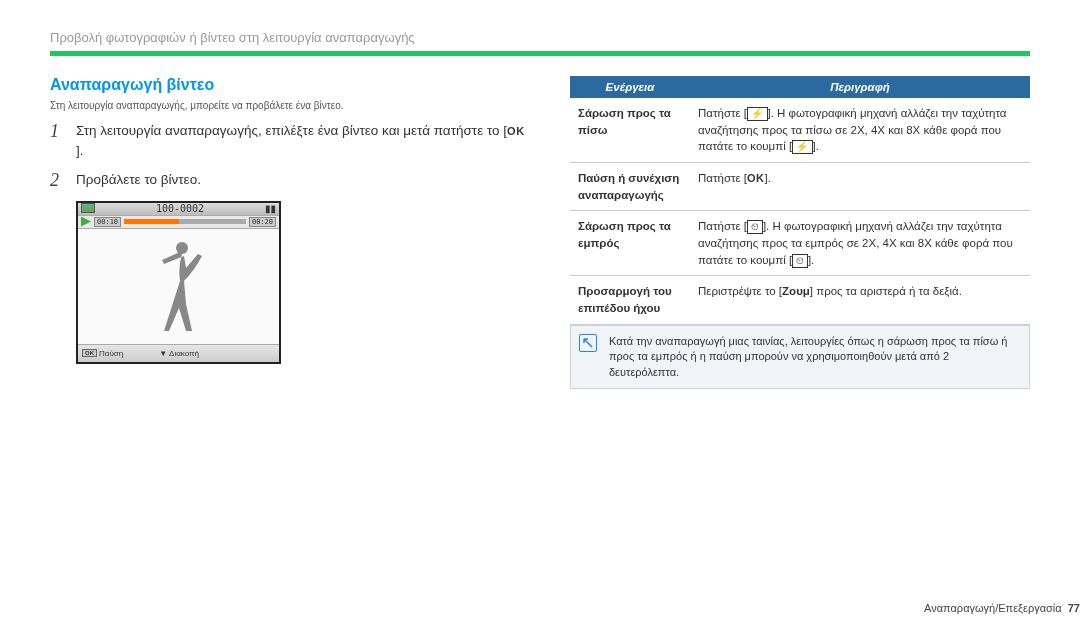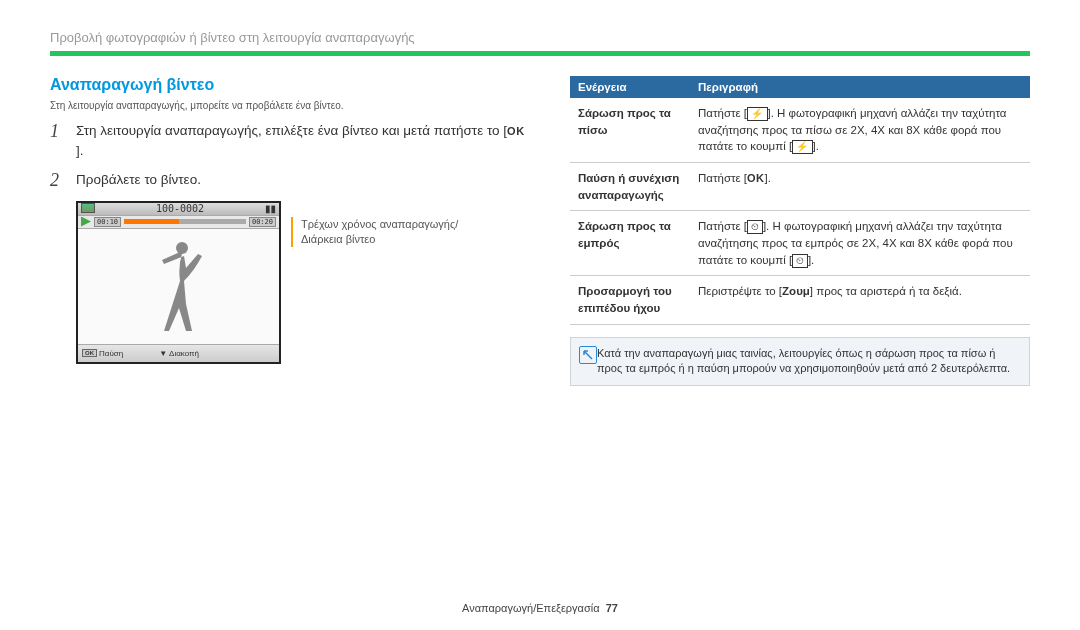--- a/index.html
+++ b/index.html
@@ -160,69 +160,69 @@
     padding-top: 16px;
   }
   table.actions {
     width: 100%;
     border-collapse: collapse;
     font-size: 11.5px;
   }
   table.actions th {
     background: #2a6aa0;
     color: #fff;
-    text-align: left;
+    text-align: center;
     padding: 5px 8px;
     font-weight: bold;
+    font-style: italic;
   }
   table.actions td {
     border-bottom: 1px solid #ccc;
     padding: 7px 8px;
     vertical-align: top;
     line-height: 1.45;
   }
   .row-label {
     font-weight: bold;
     width: 120px;
   }
   .icon-square {
     display: inline-block;
     border: 1px solid #333;
     padding: 0 3px;
     line-height: 12px;
     font-size: 10px;
     vertical-align: middle;
   }
   .note-box {
-    margin-top: 12px;
     border: 1px solid #cfd4da;
     background: #f0f3f7;
     display: flex;
     align-items: flex-start;
     padding: 8px;
-    gap: 0;
+    gap: 12px;
     font-size: 11px;
     line-height: 1.4;
   }
   .note-icon {
     width: 18px; height: 18px;
     border: 1px solid #2a88d8;
     color: #2a88d8;
     display: flex;
     align-items: center;
     justify-content: center;
     flex-shrink: 0;
     border-radius: 2px;
   }
   .footer {
     position: absolute;
     bottom: 16px;
     left: 0;
     right: 0;
-    text-align: center;
+    text-align: right;
     font-size: 11px;
     color: #444;
   }
   .thumb-icon {
     width: 14px; height: 10px;
     background: linear-gradient(#5b8, #795);
     border: 1px solid #555;
     display: inline-block;
   }
 </style>
@@ -275,26 +275,20 @@
           <span class="btn-icon">
             <span class="ok-mini">OK</span>
             <span>Παύση</span>
           </span>
           <span class="btn-icon" style="margin-left:28px">
             <span>▼</span>
             <span>Διακοπή</span>
           </span>
         </div>
       </div>
-      <div class="annotation">
-        <div class="pointer">
-          <span>Τρέχων χρόνος αναπαραγωγής/</span><br>
-          <span>Διάρκεια βίντεο</span>
-        </div>
-      </div>
     </div>
 
   </div>
 
   <div class="right-col">
     <table class="actions">
       <thead>
         <tr>
           <th>Ενέργεια</th>
           <th>Περιγραφή</th>

